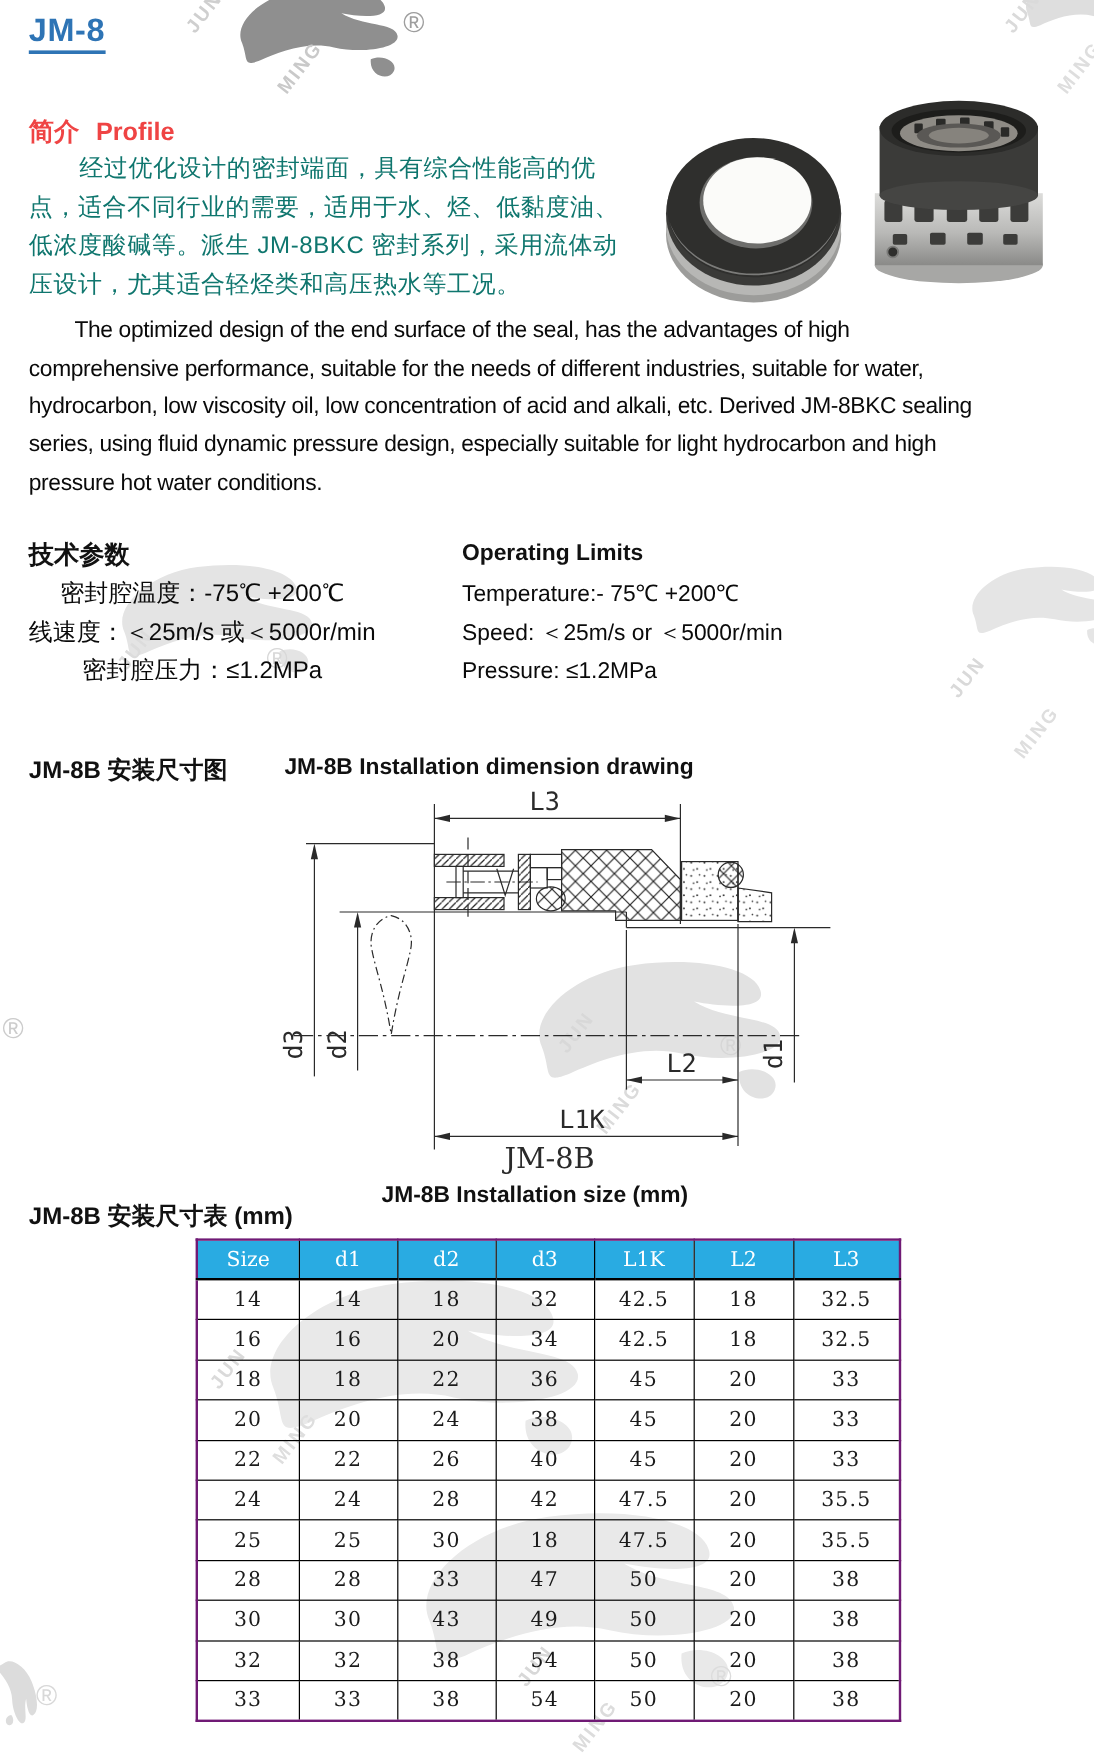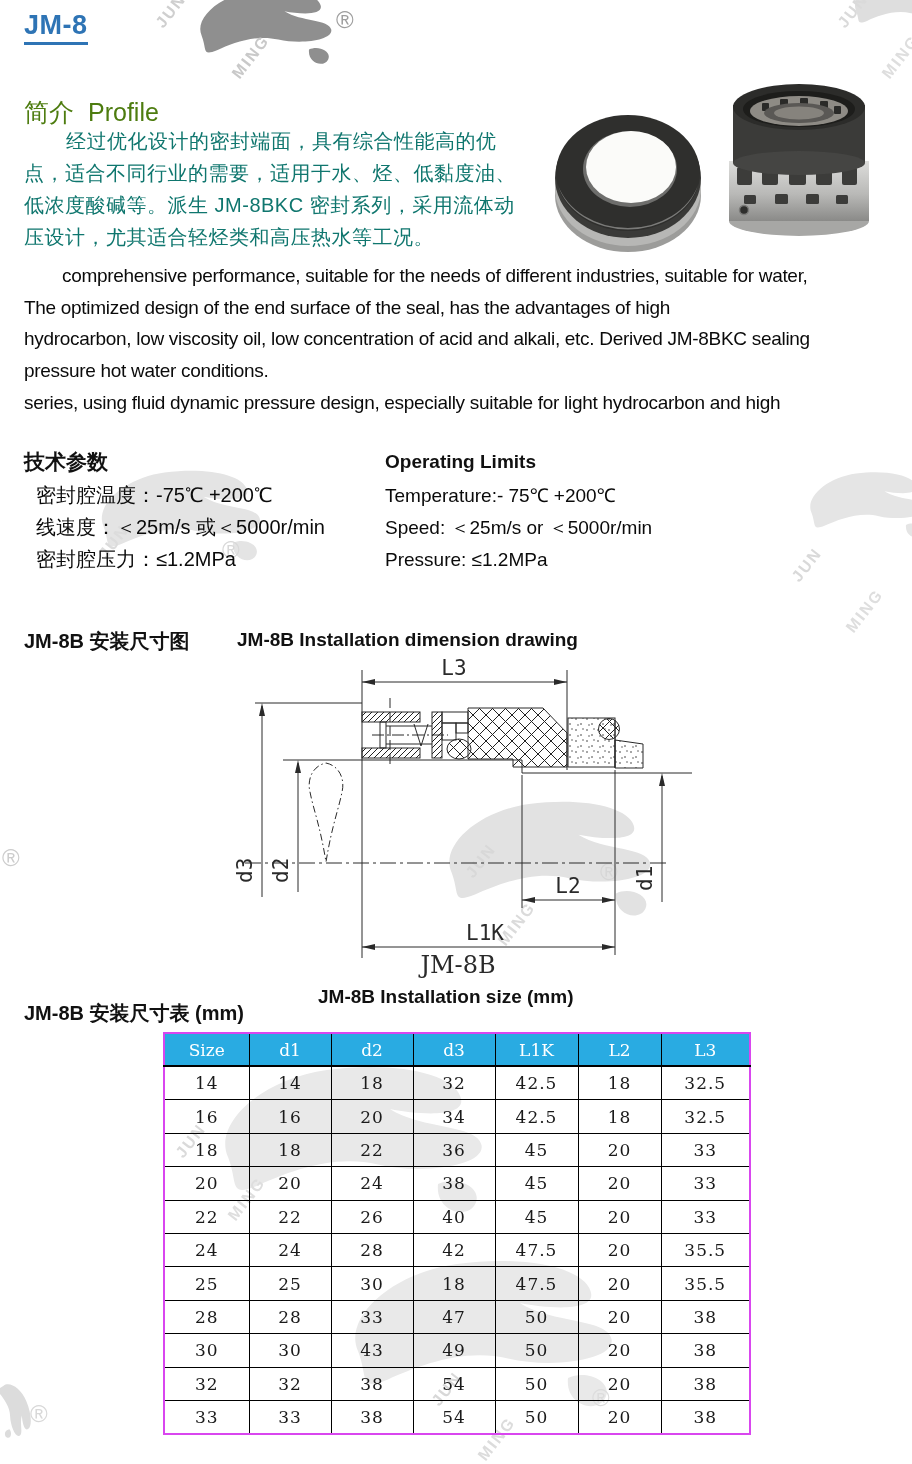--- a/index.html
+++ b/index.html
@@ -2,45 +2,45 @@
 <html><head>
 <meta charset="utf-8">
 <style>
   html,body{margin:0;padding:0;background:#ffffff;}
   body{font-family:"Liberation Sans",sans-serif;color:#111;}
   .page{position:relative;width:912px;height:1464px;background:#fff;overflow:hidden;}
   .abs{position:absolute;}
   
   .doc-title{left:24px;top:10px;font-size:27px;font-weight:bold;color:#2E74B5;
     border-bottom:3px solid #2E74B5;padding-bottom:1px;letter-spacing:.5px;}
-  .sec-head{font-weight:normal;font-size:25px;color:#4d7c0f;}
+  .sec-head{font-weight:bold;font-size:21px;color:#ef4444;}
   .sec-head .en{margin-left:14px;}
   .zh-para{left:24px;top:125px;width:550px;font-size:20px;color:#0f766e;}
   .zh-para .line{height:32px;line-height:32px;white-space:nowrap;letter-spacing:.5px;}
   .zh-para .line:first-child{text-indent:42px;}
   .en-para{left:24px;top:260px;width:880px;font-size:19px;color:#0a0a0a;}
   .en-para .line{height:31.7px;line-height:31.7px;white-space:nowrap;letter-spacing:-.3px;}
   .en-para .line:first-child{text-indent:38px;}
   .tech-zh-head{left:24px;top:448px;font-size:21px;font-weight:bold;}
   .tech-en-head{left:385px;top:451px;font-size:19px;font-weight:bold;}
   .tech-col{font-size:20px;color:#0a0a0a;}
   .tech-col .line{height:32px;line-height:32px;white-space:nowrap;}
-  .tech-col.zh{left:36px;top:479px;}
+  .tech-col.zh{left:24px;top:479px;text-align:center;}
   .tech-col.en{left:385px;top:480px;font-size:19px;}
   .drawhead-zh{left:24px;top:628px;font-size:20px;font-weight:bold;}
   .drawhead-en{left:237px;top:629px;font-size:19px;font-weight:bold;}
   .tabhead-zh{left:24px;top:984px;font-size:20px;font-weight:bold;margin-top:16px;}
   .tabhead-en{left:318px;top:986px;font-size:19px;font-weight:bold;}
   
   .dim-table{left:163px;top:1032px;}
   table{border-collapse:collapse;table-layout:fixed;width:586px;
     font-family:"DejaVu Serif","Liberation Serif",serif;}
   th,td{border:1px solid #000;text-align:center;font-weight:normal;
     font-size:17px;padding:0;overflow:hidden;}
-  table{border:2px solid #d946ef;}
+  table{border:2px solid #701a75;}
   thead th{background:#29ABE2;color:#fff;height:31px;border-bottom:2px solid #000;}
   tbody td{height:32.4px;color:#1a1a1a;letter-spacing:1px;}
   col.c0{width:85px;} col.c1{width:82px;} col.c2{width:82px;} col.c3{width:82px;}
   col.c4{width:83px;} col.c5{width:83px;} col.c6{width:89px;}
   
   .drawing-wrap{left:200px;top:650px;width:500px;height:330px;}
   .drawing text{font-family:"DejaVu Sans Mono","Liberation Mono",monospace;
     fill:#2a2a2a;font-size:21px;}
   .drawing text.cap{font-family:"DejaVu Serif",serif;font-size:24px;}
   
@@ -187,25 +187,25 @@
   <div class="abs sec-head" style="left:24px;top:96px;">
     <span>简介</span><span class="en">Profile</span>
   </div>
   <div class="abs zh-para">
       <div class="line">经过优化设计的密封端面，具有综合性能高的优</div>
       <div class="line">点，适合不同行业的需要，适用于水、烃、低黏度油、</div>
       <div class="line">低浓度酸碱等。派生 JM-8BKC 密封系列，采用流体动</div>
       <div class="line">压设计，尤其适合轻烃类和高压热水等工况。</div>
     </div>
   <div class="abs en-para">
+      <div class="line">The optimized design of the end surface of the seal, has the advantages of high</div>
       <div class="line">comprehensive performance, suitable for the needs of different industries, suitable for water,</div>
-      <div class="line">The optimized design of the end surface of the seal, has the advantages of high</div>
       <div class="line">hydrocarbon, low viscosity oil, low concentration of acid and alkali, etc. Derived JM-8BKC sealing</div>
+      <div class="line">series, using fluid dynamic pressure design, especially suitable for light hydrocarbon and high</div>
       <div class="line">pressure hot water conditions.</div>
-      <div class="line">series, using fluid dynamic pressure design, especially suitable for light hydrocarbon and high</div>
     </div>
 
   <div class="abs tech-zh-head">技术参数</div>
   <div class="abs tech-en-head">Operating Limits</div>
   <div class="abs tech-col zh">
       <div class="line">密封腔温度：-75℃ +200℃</div>
       <div class="line">线速度：＜25m/s 或＜5000r/min</div>
       <div class="line">密封腔压力：≤1.2MPa</div>
     </div>
   <div class="abs tech-col en">

